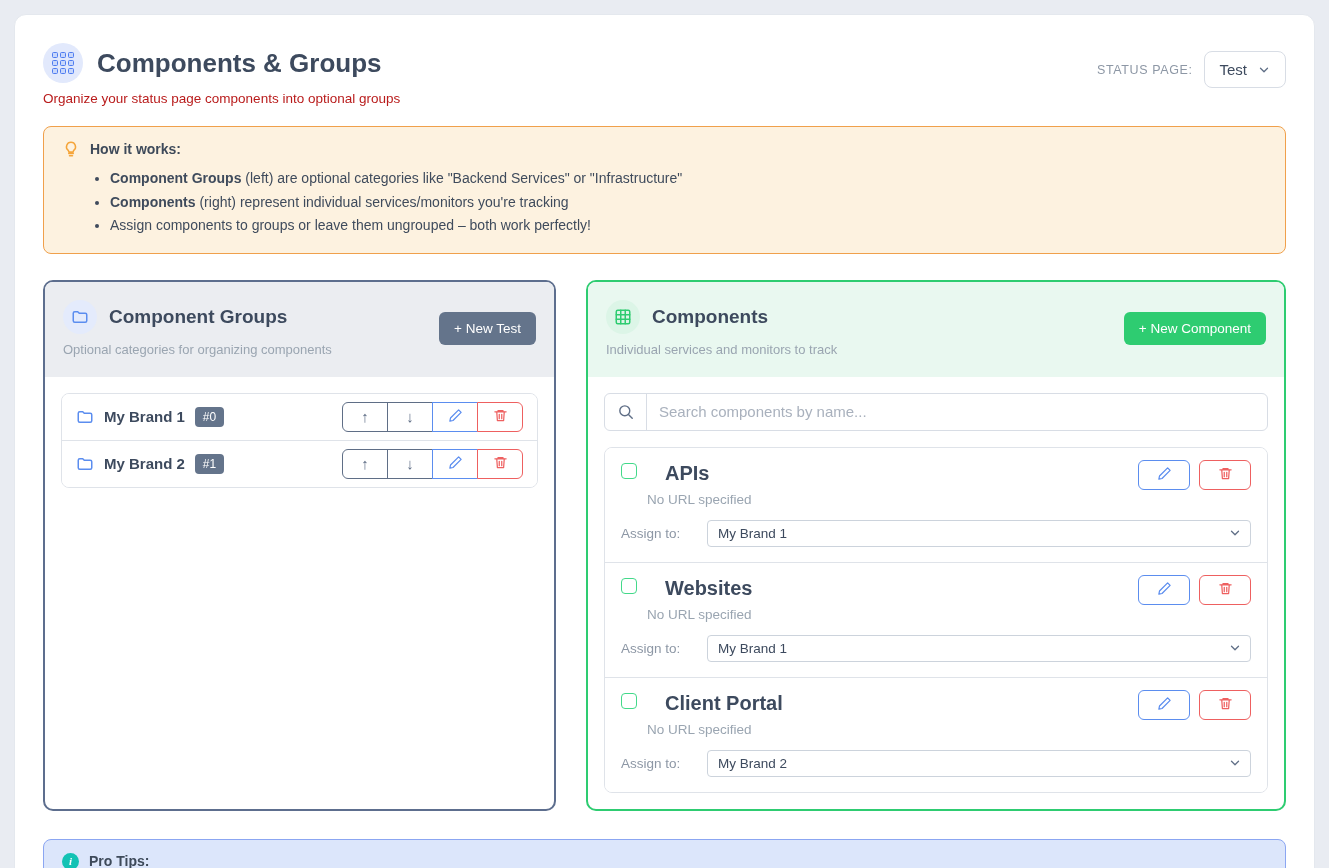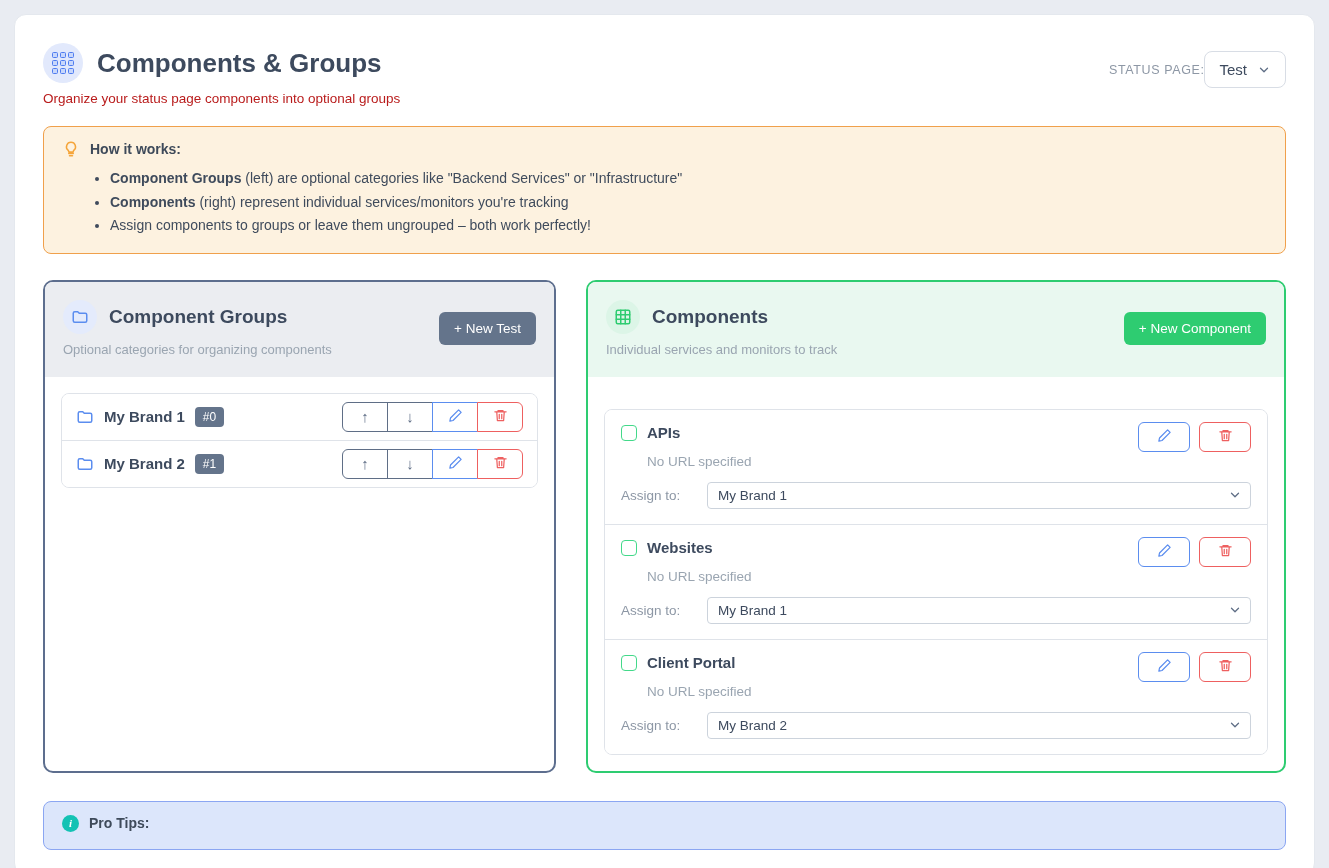--- a/index.html
+++ b/index.html
@@ -23,21 +23,21 @@
   .header-left .title-row { display:flex; align-items:center; gap:14px; }
   .app-icon-circle {
     width:40px; height:40px; border-radius:50%;
     background:#e2e9fc; display:flex; align-items:center; justify-content:center;
   }
   .app-icon-grid { display:grid; grid-template-columns:repeat(3,6px); grid-template-rows:repeat(3,6px); gap:2px; }
   .app-icon-grid span { border:1.5px solid #4f7df0; border-radius:1.5px; background:#c8d7fb; }
   .page-title { font-size:26px; font-weight:bold; color:#3d4a5e; }
   .page-subtitle { margin-top:8px; font-size:13.5px; color:#b91c1c; }
 
-  .header-right { display:flex; align-items:center; gap:0; margin-top:8px; }
+  .header-right { display:flex; align-items:center; gap:12px; margin-top:8px; }
   .status-page-label { font-size:12.5px; color:#8d97a5; letter-spacing:0.6px; }
   .status-page-select {
     display:flex; align-items:center; gap:10px;
     border:1px solid #d8dde5; border-radius:8px;
     padding:9px 14px; background:#fff; cursor:pointer;
     font-size:15px; color:#3d4a5e;
   }
   .chev { width:14px; height:14px; color:#5f6e86; display:inline-flex; }
   .chev svg { width:100%; height:100%; }
 
@@ -131,21 +131,21 @@
 
   
   .component-list { margin-top:16px; border:1px solid #dfe3e9; border-radius:8px; overflow:hidden; }
   .component-item { padding:12px 16px 15px; background:#fff; }
   .component-item + .component-item { border-top:1px solid #dfe3e9; }
   .ci-top { display:flex; align-items:flex-start; }
   .checkbox {
     width:16px; height:16px; border:1.5px solid #43d98a; border-radius:4px;
     background:#fff; margin-top:3px; cursor:pointer; flex:0 0 16px;
   }
-  .ci-name { font-size:15px; font-weight:bold; color:#3d4a5e; margin-left:10px; margin-top:2px; }
+  .ci-name { font-size:20px; font-weight:bold; color:#3d4a5e; margin-left:28px; margin-top:2px; }
   .ci-actions { margin-left:auto; display:flex; gap:9px; }
   .cbtn {
     width:52px; height:30px; background:#fff; border-radius:6px; cursor:pointer;
     display:flex; align-items:center; justify-content:center; padding:0;
   }
   .cbtn.edit { border:1px solid #5b8def; color:#5b8def; }
   .cbtn.del { border:1px solid #ee6060; color:#ee6060; }
   .cbtn svg { width:15px; height:15px; }
   .ci-meta { margin:2px 0 0 26px; font-size:13.5px; color:#9aa5b1; }
   .ci-assign { display:flex; align-items:center; margin-top:13px; }
@@ -295,20 +295,29 @@
                 </svg>
             </span>
             <span class="ph-title">Components</span>
           </div>
           <div class="ph-subtitle">Individual services and monitors to track</div>
         </div>
         <button class="btn-new btn-new-component">+ New Component</button>
       </div>
       <div class="panel-body">
 
+        <div class="search-box">
+          <span class="search-icon-cell">
+            <svg viewBox="0 0 24 24" fill="none" stroke="#5f6e86" stroke-width="2" stroke-linecap="round">
+                <circle cx="11" cy="11" r="7"></circle>
+                <path d="M16.5 16.5l5 5"></path>
+              </svg>
+          </span>
+          <input type="text" placeholder="Search components by name..." style="">
+        </div>
 
         <div class="component-list">
 
           <div class="component-item">
             <div class="ci-top">
               <span class="checkbox"></span>
               <span class="ci-name">APIs</span>
               <div class="ci-actions">
                 <button class="cbtn edit">
                   <span><svg viewBox="0 0 24 24" width="15" height="15" fill="none" stroke="currentColor" stroke-width="2" stroke-linecap="round" stroke-linejoin="round">

